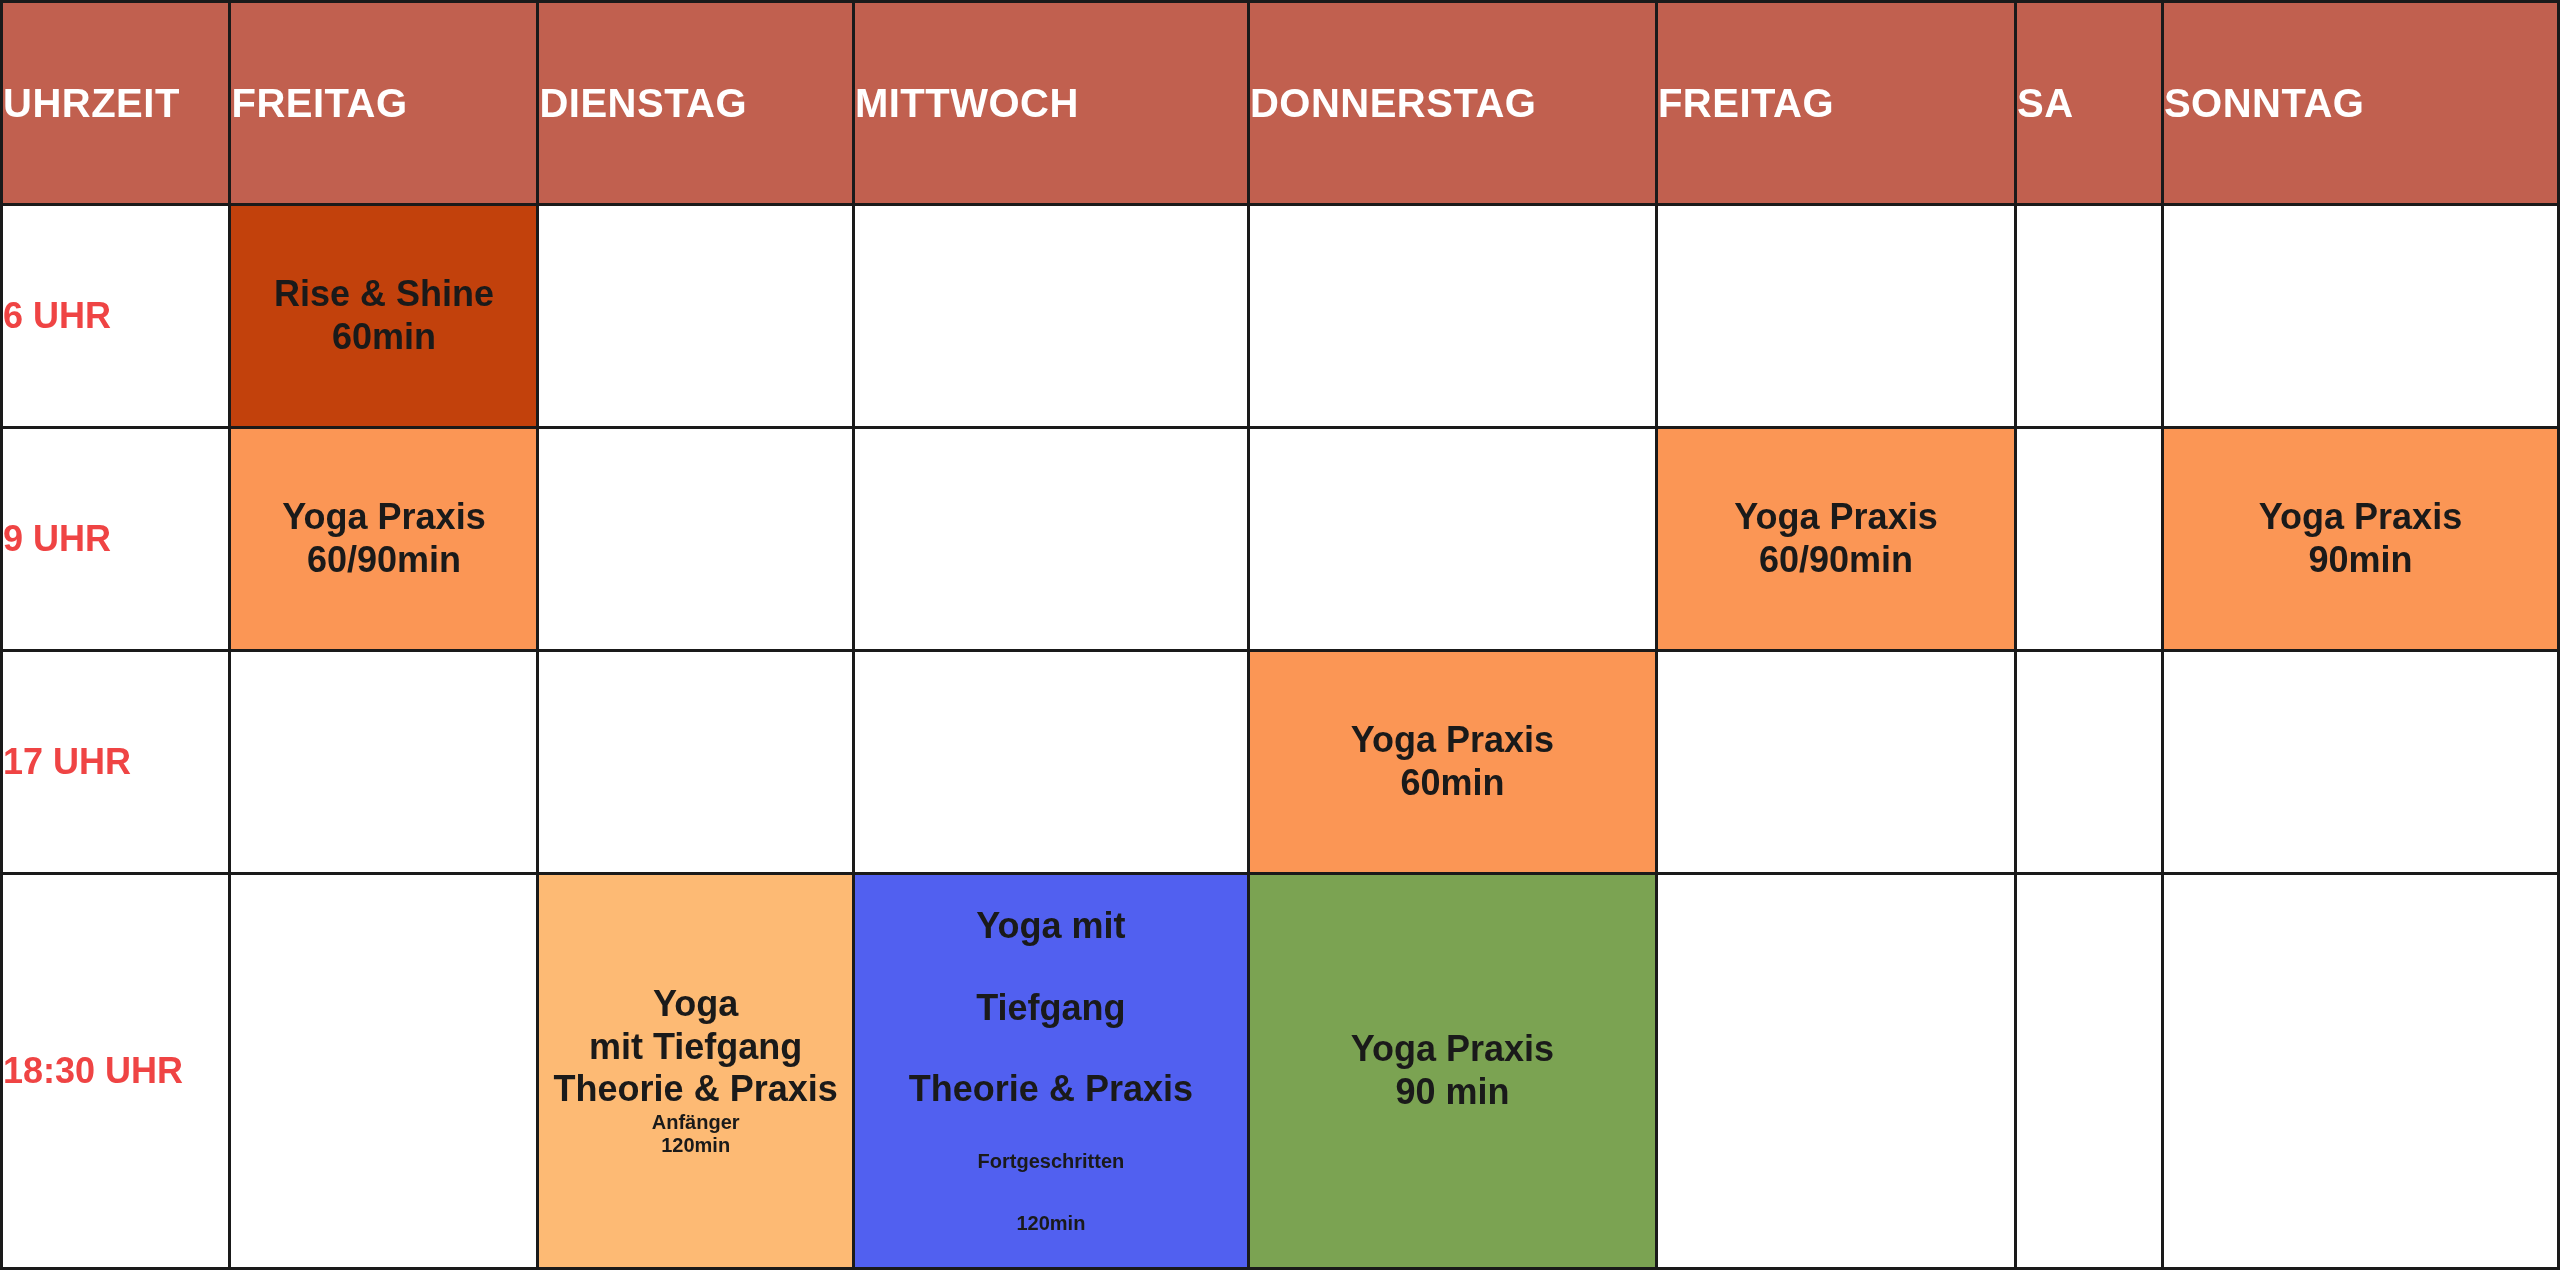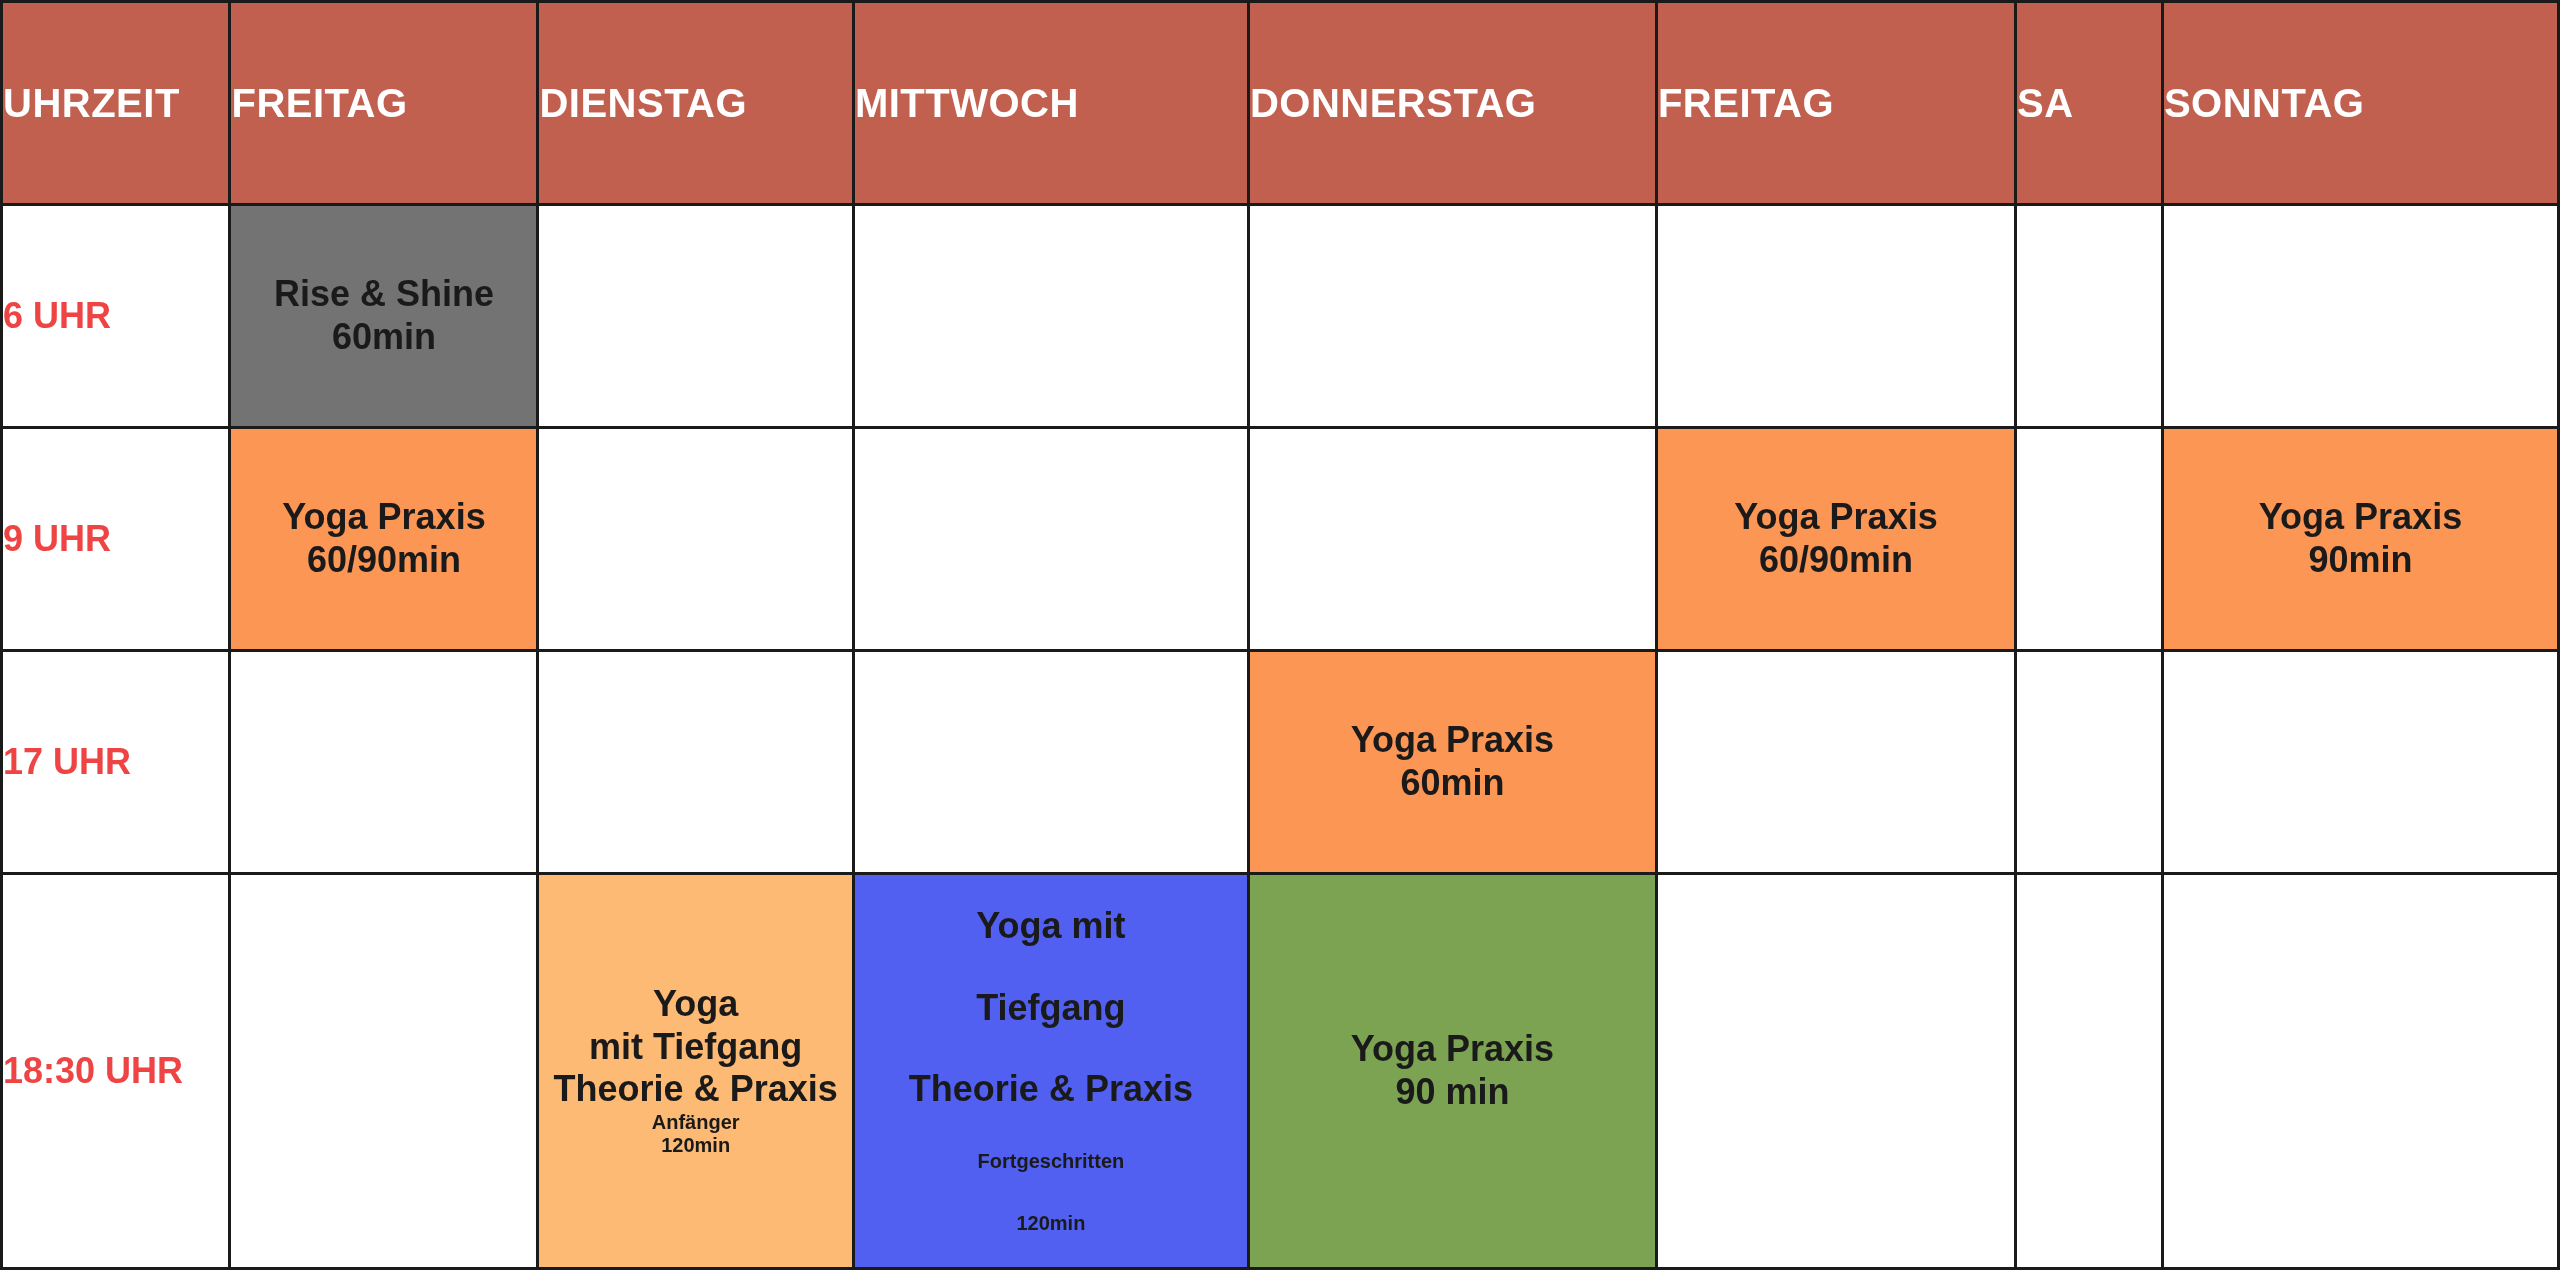--- a/index.html
+++ b/index.html
@@ -63,21 +63,21 @@
     line-height: 1.18;
   }
   .block .l-main {
     font-size: 36px;
     font-weight: bold;
   }
   .block .l-sub {
     font-size: 20px;
     font-weight: bold;
   }
-  .bg-yellow { background: #737373; }
+  .bg-yellow { background: #c2410c; }
   .bg-orange { background: #fb9655; }
   .bg-lightblue { background: #fdba74; }
   .bg-blue { background: #5160f0; gap: 39px; }
   .bg-green { background: #7ba352; }
   .empty { height: 100%; width: 100%; }
   
   col.c-time { width: 210px; }
   col.c-mo { width: 283px; }
   col.c-di { width: 290px; }
   col.c-mi { width: 363px; }

